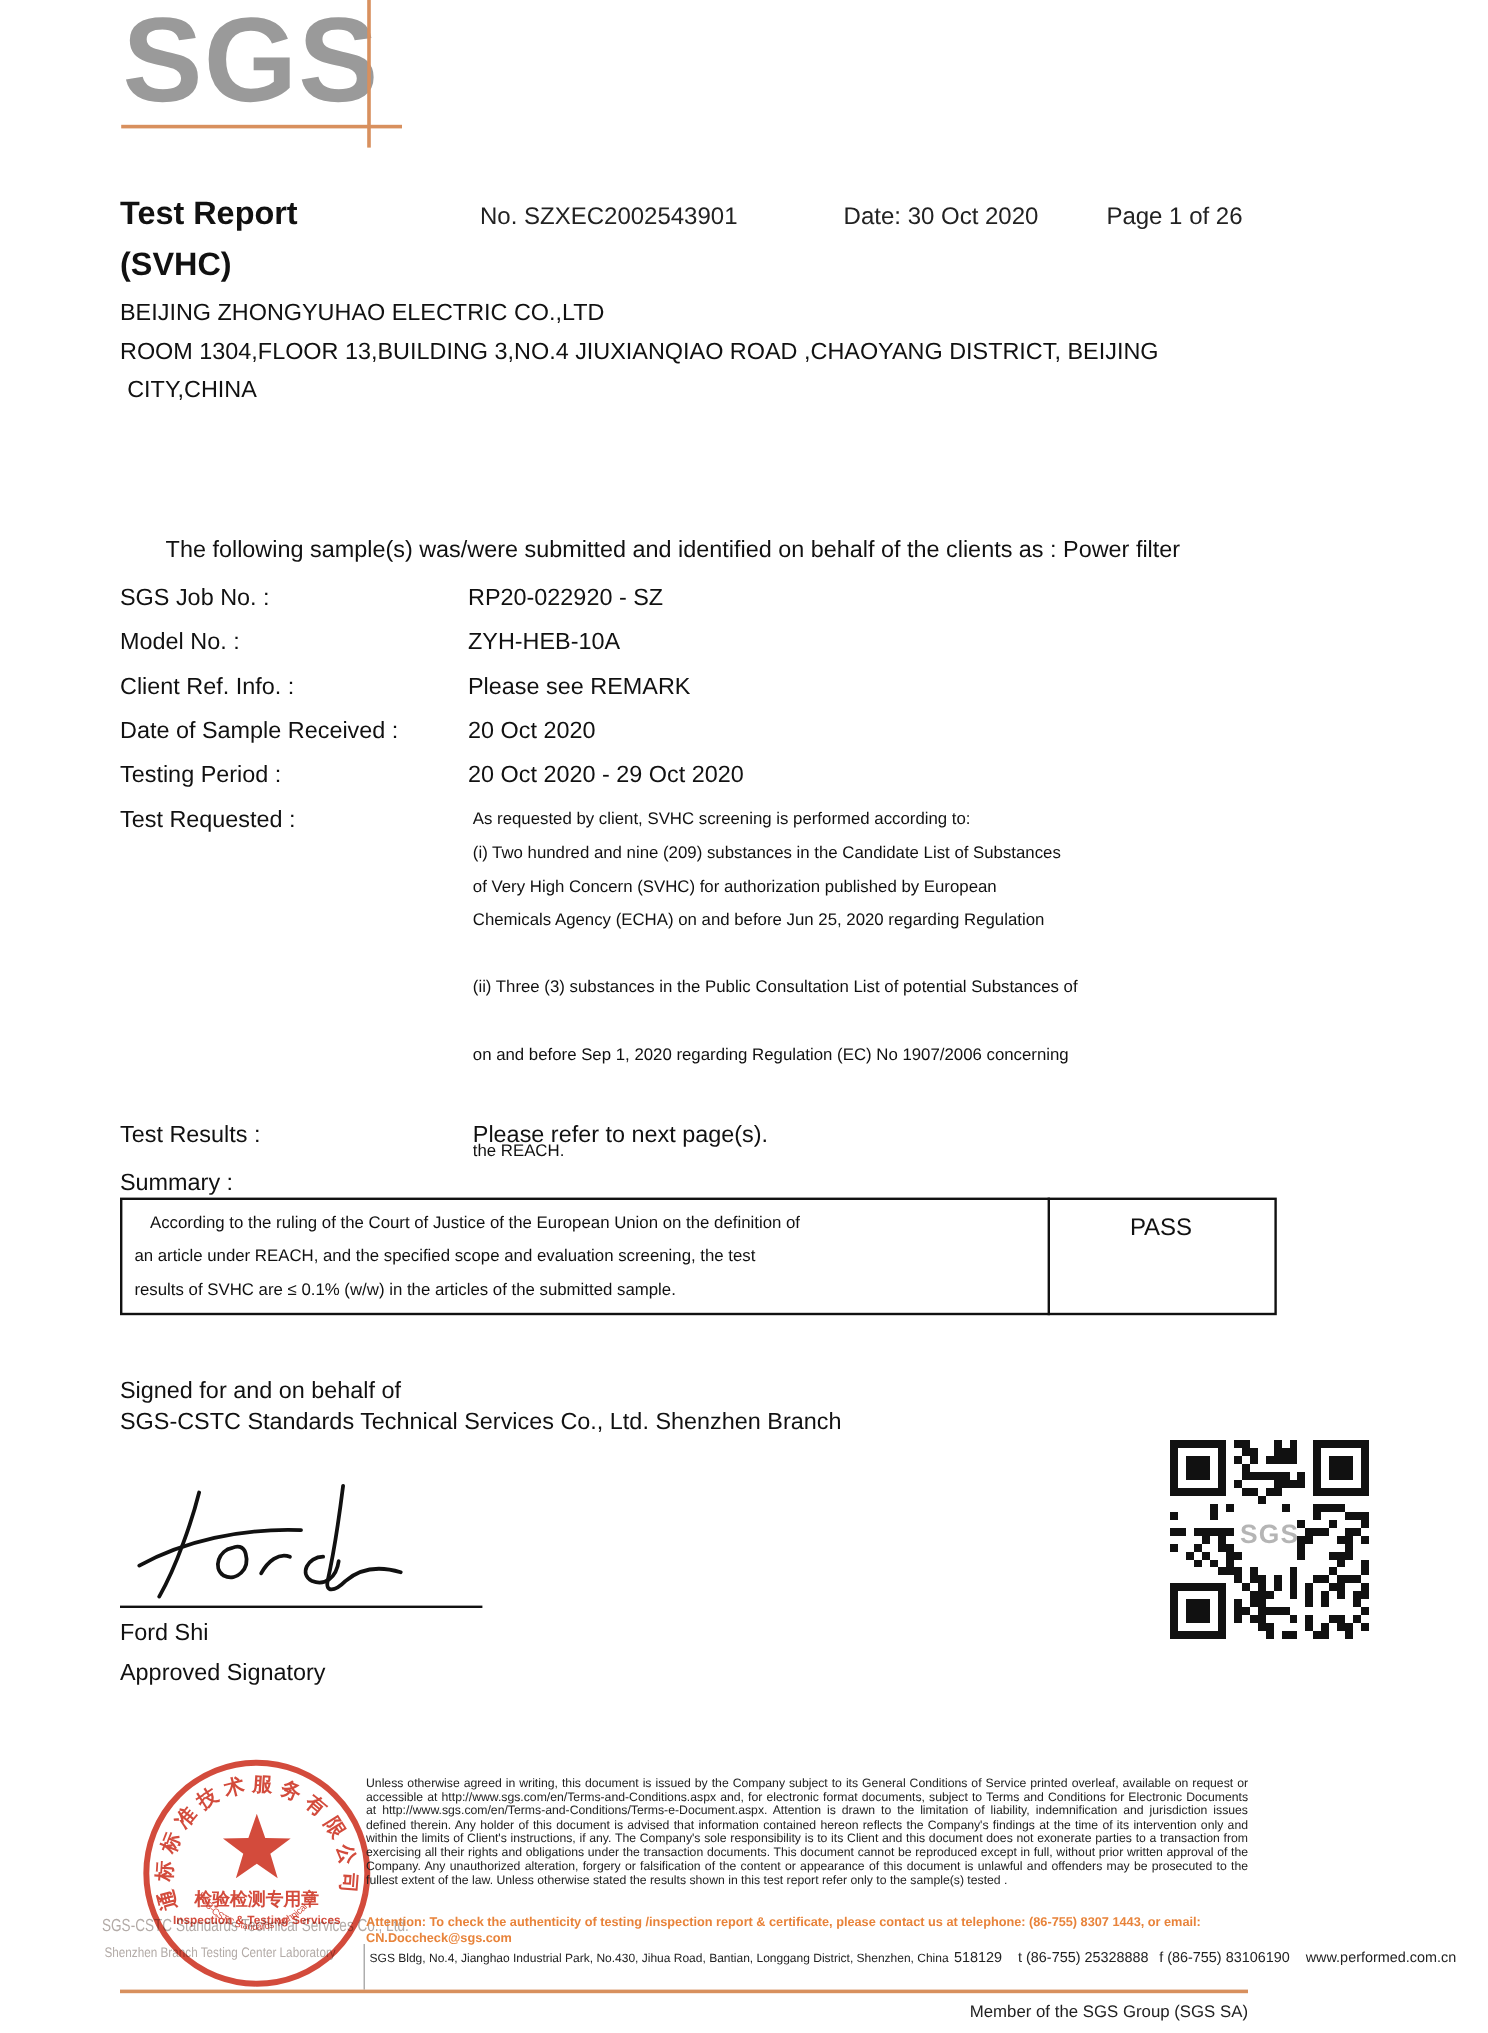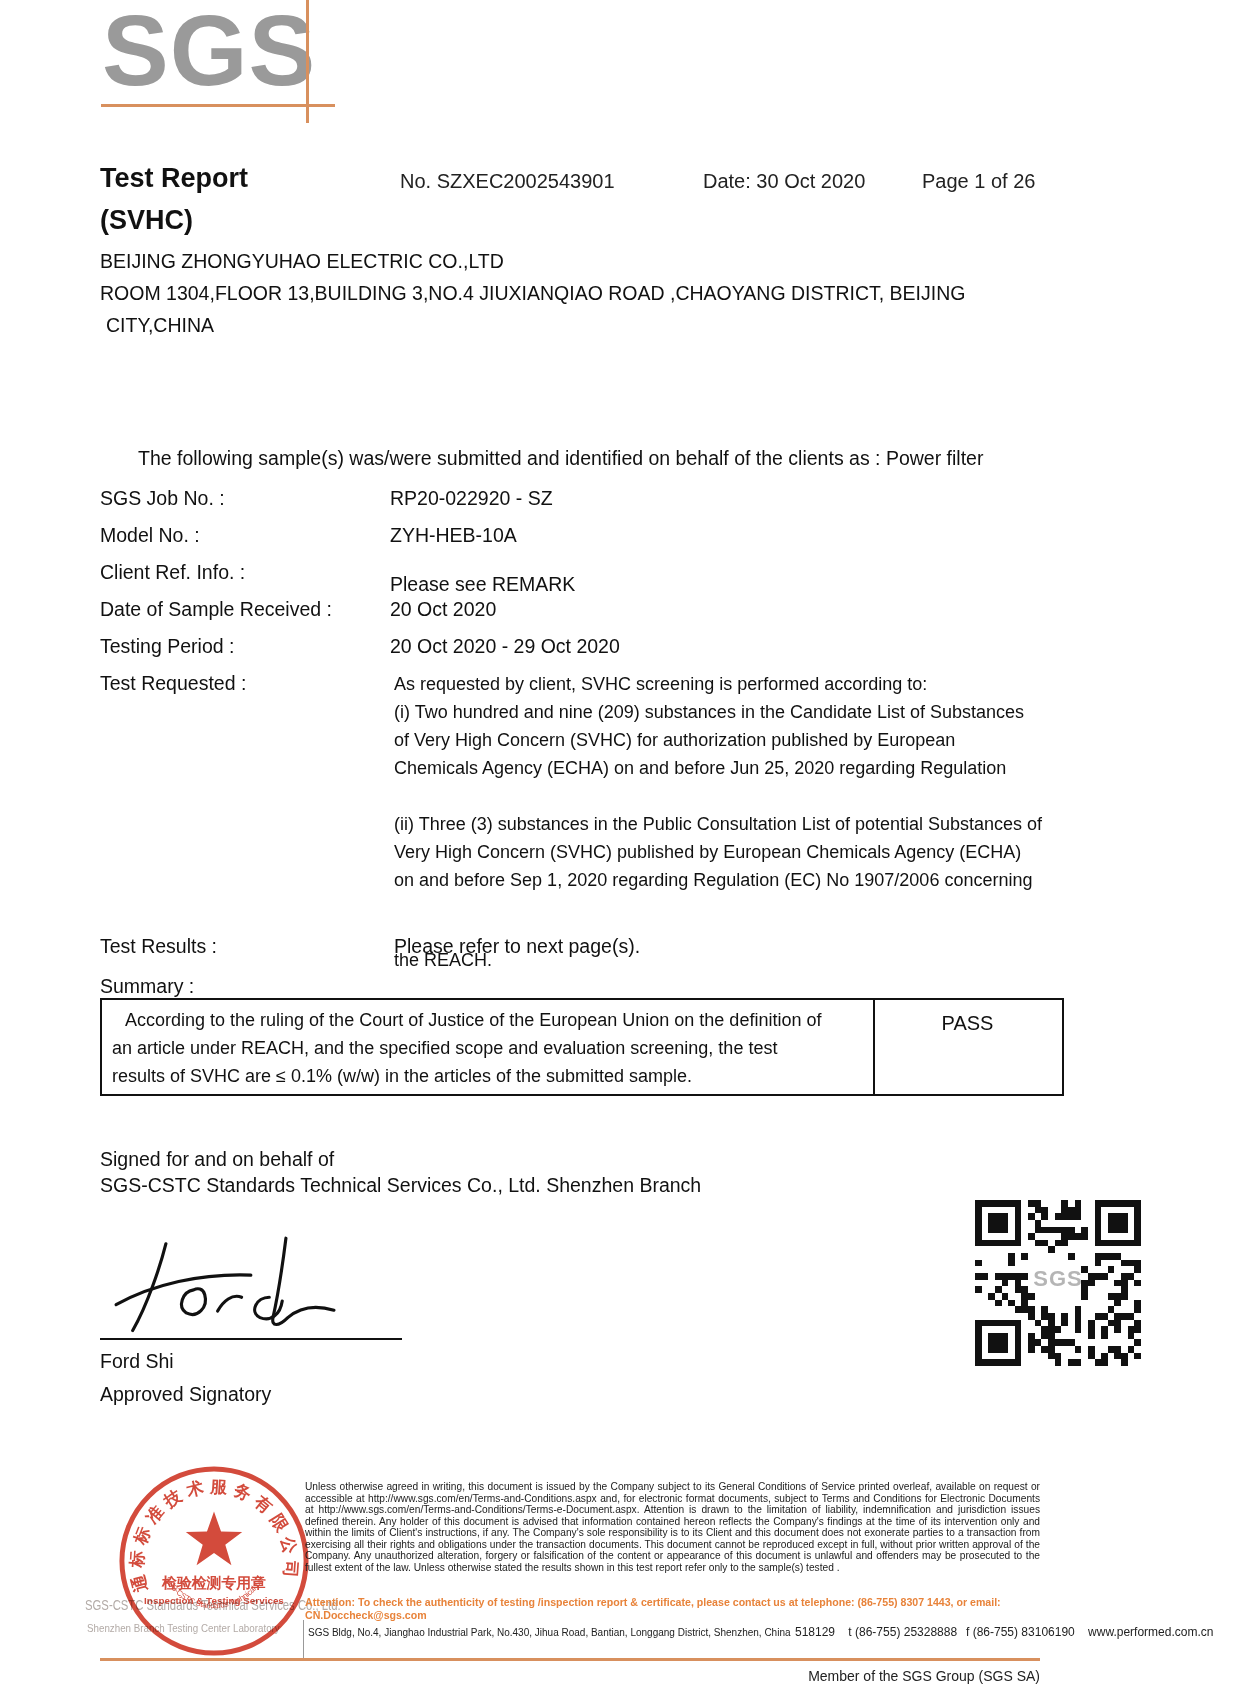--- a/index.html
+++ b/index.html
@@ -7,21 +7,21 @@
   #page{position:relative;width:1240px;height:1694px;background:#ffffff;overflow:hidden;}
   .abs{position:absolute;}
   
   .logo-text{font-weight:bold;font-size:100px;line-height:96px;color:#9a9a9a;letter-spacing:1px;}
   .logo-vline{width:3px;height:123px;background:#d8905e;}
   .logo-hline{width:234px;height:3px;background:#d8905e;}
   .doc-title{font-weight:bold;font-size:27px;color:#111;}
   .hdr-item{font-size:20px;color:#222;}
   
   .t{font-size:19.5px;color:#111;white-space:nowrap;}
-  .para-line{font-size:18px;color:#111;white-space:nowrap;}
+  .para-line{font-size:14px;color:#111;white-space:nowrap;}
   
   .sum-box{border:2px solid #111;}
   .sum-divider{width:2px;background:#111;}
   .pass{font-size:20px;color:#111;}
   
   .sig-line{height:2px;background:#111;}
   
   .stamp-gray{color:#b3aba7;white-space:nowrap;transform-origin:left top;}
   
   .legal{font-size:10.2px;line-height:11.5px;color:#222;text-align:justify;}
@@ -55,35 +55,34 @@
 
   <div class="abs t" style="left:102px;top:447px;margin-left:36px;">The following sample(s) was/were submitted and identified on behalf of the clients as : Power filter</div>
 
   <div class="abs t" style="left:100px;top:487px;">SGS Job No. :</div>
   <div class="abs t" style="left:390px;top:487px;">RP20-022920 - SZ</div>
 
   <div class="abs t" style="left:100px;top:524px;">Model No. :</div>
   <div class="abs t" style="left:390px;top:524px;">ZYH-HEB-10A</div>
 
   <div class="abs t" style="left:100px;top:561px;">Client Ref. Info. :</div>
-  <div class="abs t" style="left:390px;top:561px;margin-top:12px;">Please see REMARK</div>
+  <div class="abs t" style="left:390px;top:561px;">Please see REMARK</div>
 
   <div class="abs t" style="left:100px;top:598px;">Date of Sample Received :</div>
   <div class="abs t" style="left:390px;top:598px;">20 Oct 2020</div>
 
   <div class="abs t" style="left:100px;top:635px;">Testing Period :</div>
   <div class="abs t" style="left:390px;top:635px;">20 Oct 2020 - 29 Oct 2020</div>
 
   <div class="abs t" style="left:100px;top:672px;">Test Requested :</div>
   <div class="abs para-line" style="left:394px;top:674px;">As requested by client, SVHC screening is performed according to:</div>
   <div class="abs para-line" style="left:394px;top:702px;text-align:right;">(i) Two hundred and nine (209) substances in the Candidate List of Substances</div>
   <div class="abs para-line" style="left:394px;top:730px;">of Very High Concern (SVHC) for authorization published by European</div>
   <div class="abs para-line" style="left:394px;top:758px;">Chemicals Agency (ECHA) on and before Jun 25, 2020 regarding Regulation</div>
   <div class="abs para-line" style="left:394px;top:814px;">(ii) Three (3) substances in the Public Consultation List of potential Substances of</div>
-  <div class="abs para-line" style="left:394px;top:842px;">Very High Concern (SVHC) published by European Chemicals Agency (ECHA)</div>
   <div class="abs para-line" style="left:394px;top:870px;">on and before Sep 1, 2020 regarding Regulation (EC) No 1907/2006 concerning</div>
   <div class="abs para-line" style="left:394px;top:950px;">the REACH.</div>
 
   <div class="abs t" style="left:100px;top:935px;">Test Results :</div>
   <div class="abs t" style="left:394px;top:935px;">Please refer to next page(s).</div>
 
   <div class="abs t" style="left:100px;top:975px;">Summary :</div>
   <div class="abs sum-box" style="left:100px;top:998px;width:960px;height:94px;"></div>
   <div class="abs sum-divider" style="left:873px;top:998px;height:98px;"></div>
   <div class="abs para-line" style="left:112px;top:1010px;margin-left:13px;">According to the ruling of the Court of Justice of the European Union on the definition of</div>

